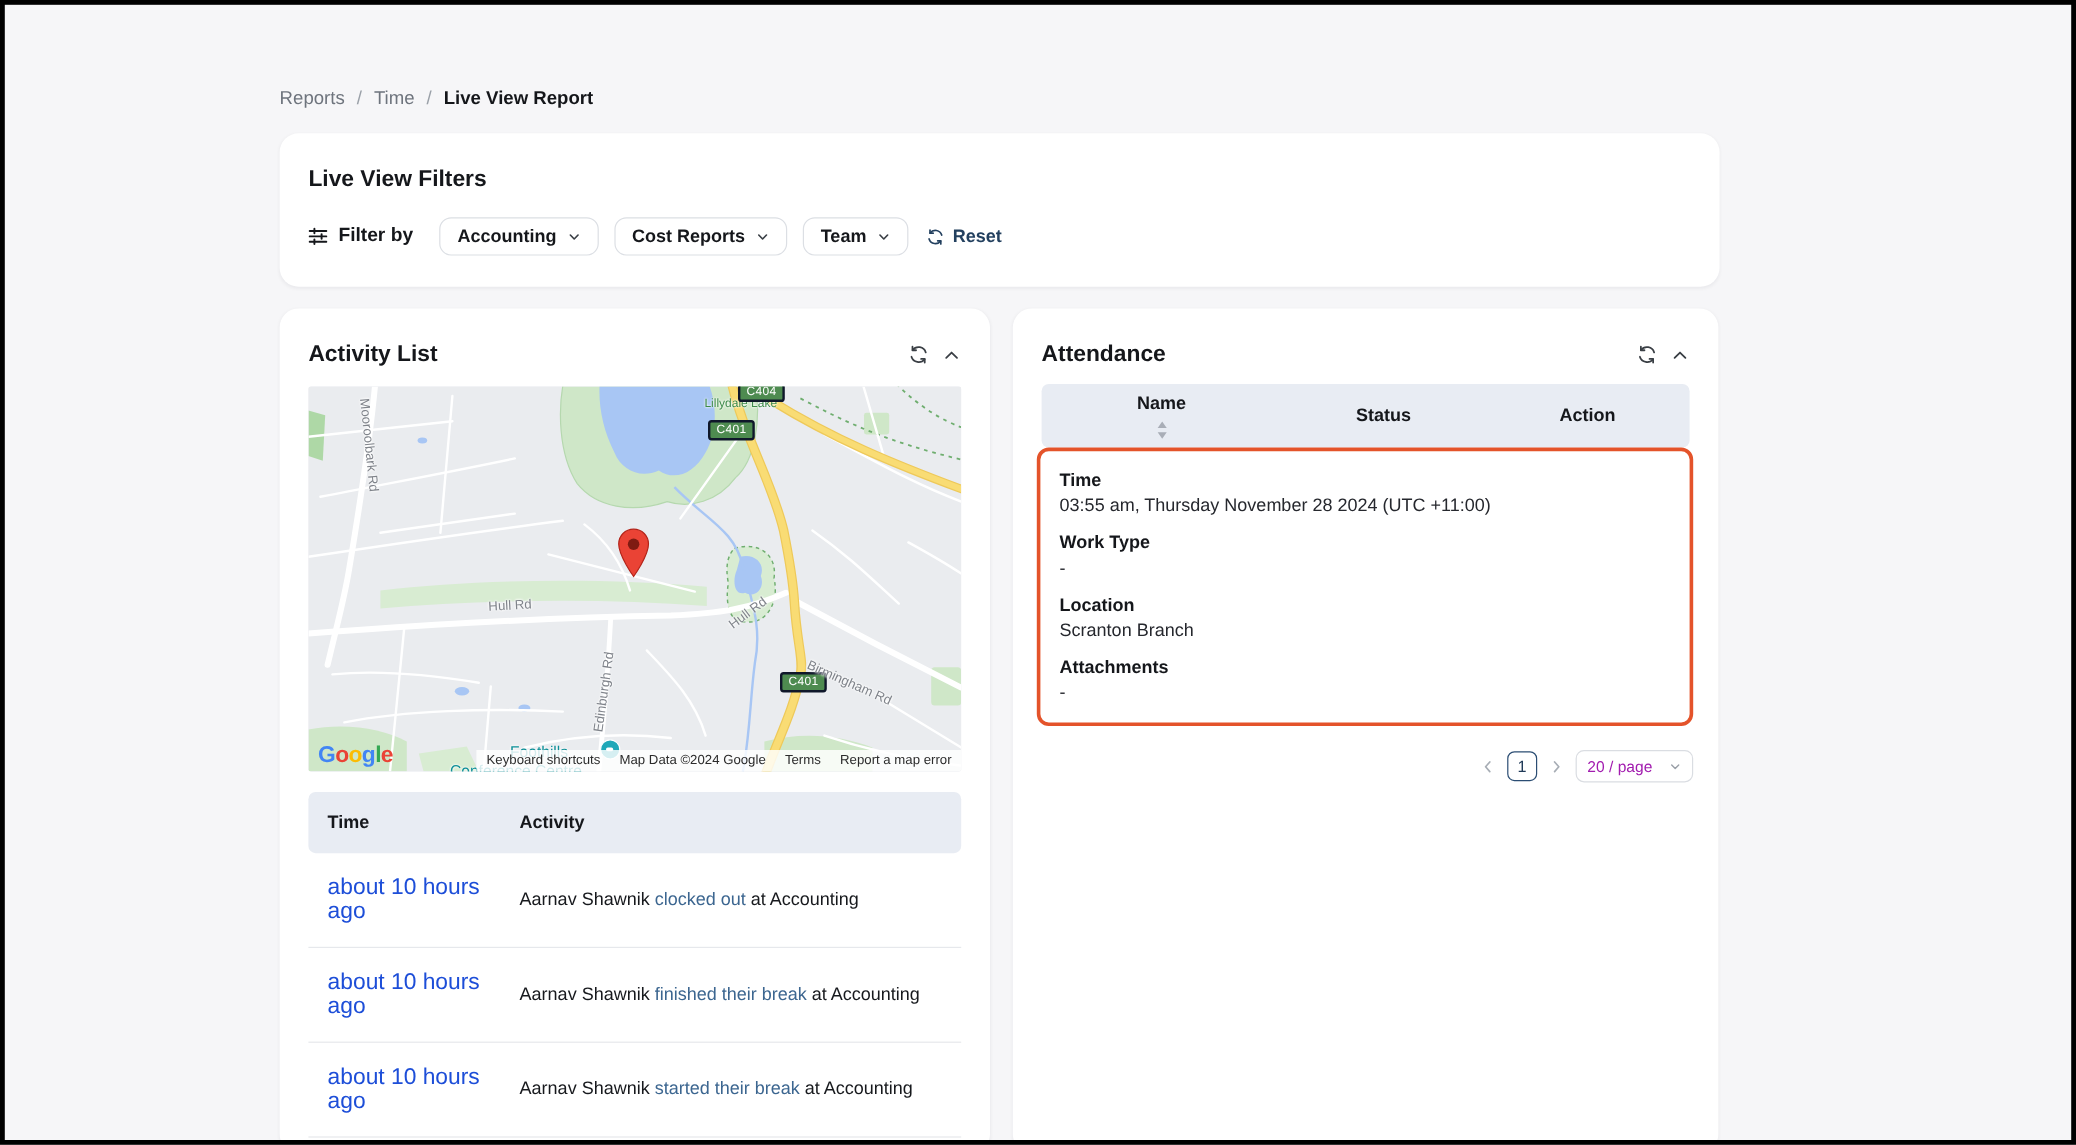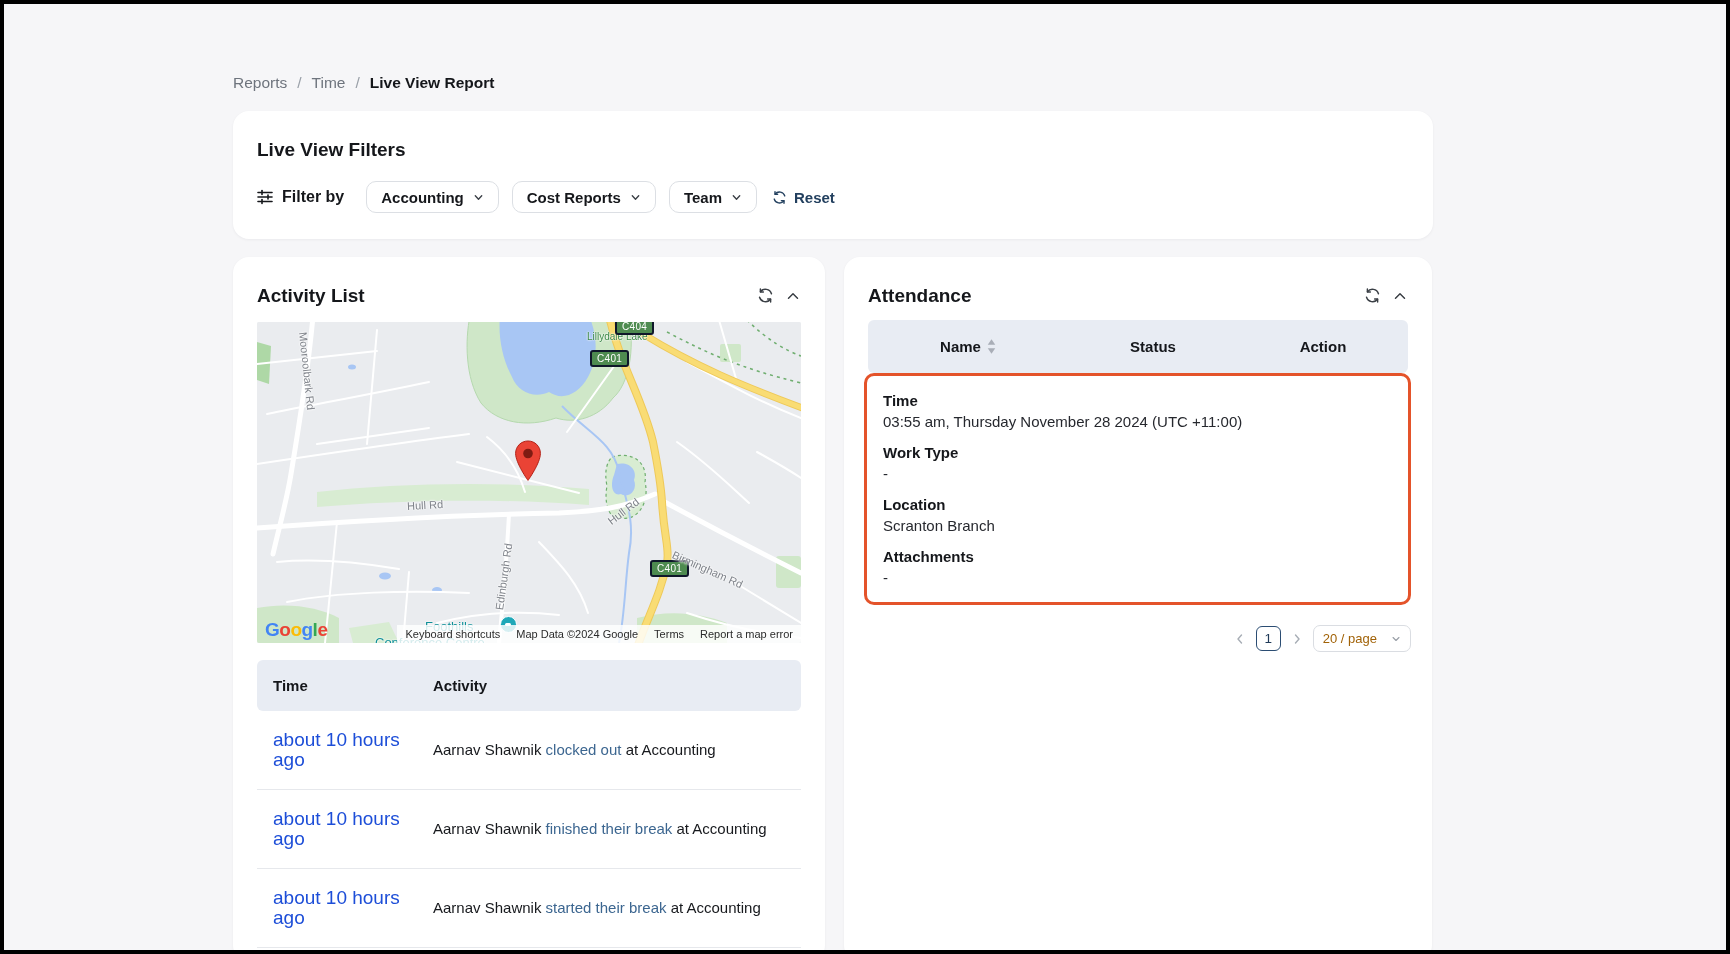--- a/index.html
+++ b/index.html
@@ -60,21 +60,21 @@
   .ahead { height:51px; background:#e8ecf3; border-radius:6px; display:flex; align-items:center; }
   .ahead .h1 { width:176px; padding-left:16px; font-size:15px; font-weight:700; color:#15171b; }
   .ahead .h2 { font-size:15px; font-weight:700; color:#15171b; }
   .arow { display:flex; border-bottom:1px solid #e6e8ec; padding:19px 0; min-height:77px; align-items:flex-start; }
   .atime { width:176px; padding-left:16px; padding-right:20px; font-size:19px; color:#1d4ed8; line-height:20px; }
   .atext { flex:1; font-size:15px; color:#17191d; line-height:20px; padding-top:10px; }
   .alink { color:#3c6690; cursor:pointer; }
 
   
   .tt-head { margin-top:13px; height:53px; background:#e8ecf3; border-radius:6px; display:flex; align-items:center; width:540px; }
-  .col-name { width:200px; display:flex; justify-content:center; align-items:center; gap:6px; }
+  .col-name { width:200px; display:flex; justify-content:flex-start; align-items:center; gap:6px;flex-direction:column; }
   .col-status { width:170px; display:flex; justify-content:center; }
   .col-action { width:170px; display:flex; justify-content:center; }
   .tt-head .lbl { font-size:15px; font-weight:700; color:#15171b; }
   .sort-ic { display:flex; flex-direction:column; gap:1px; cursor:pointer; }
 
   .tt-row { height:53px; display:flex; align-items:center; width:540px; position:relative; }
   .expander { position:absolute; left:16px; top:18px; width:17px; height:17px; border:1.5px solid #d4d8de; border-radius:4px;
               background:#fff; cursor:pointer; }
   .expander::after { content:""; position:absolute; left:3px; top:6.5px; width:8px; height:1.6px; background:#8a9099; }
   .person-name { font-size:15px; color:#2b4d73; cursor:pointer; }
@@ -89,21 +89,21 @@
   .dfield:last-child { margin-bottom:0; }
   .dlabel { font-size:15px; font-weight:700; color:#15171b; line-height:21px; }
   .dvalue { font-size:15px; color:#26282e; line-height:21px; }
 
   
   .pagination { margin-top:20px; width:543px; display:flex; justify-content:flex-end; align-items:center; gap:10px; }
   .pg-chevron { display:flex; color:#a7adb5; cursor:pointer; }
   .pg-num { width:25px; height:25px; border:1.5px solid #2b4d73; border-radius:6px; display:flex; align-items:center;
             justify-content:center; font-size:13.5px; color:#203a58; background:#fff; cursor:pointer; }
   .pg-size { height:27px; border:1px solid #dadde2; border-radius:7px; background:#fff; display:flex; align-items:center;
-             gap:14px; padding:0 9px; font-size:13px; color:#a16207; cursor:pointer; }
+             gap:14px; padding:0 9px; font-size:13px; color:#a21caf; cursor:pointer; }
   .pg-size .caret { color:#9aa0a8; display:flex; }
 </style>
 </head>
 <body>
 
 <div class="viewport">
 <div class="content">
 
   <div class="breadcrumb">
     <span class="crumb">Reports</span>

